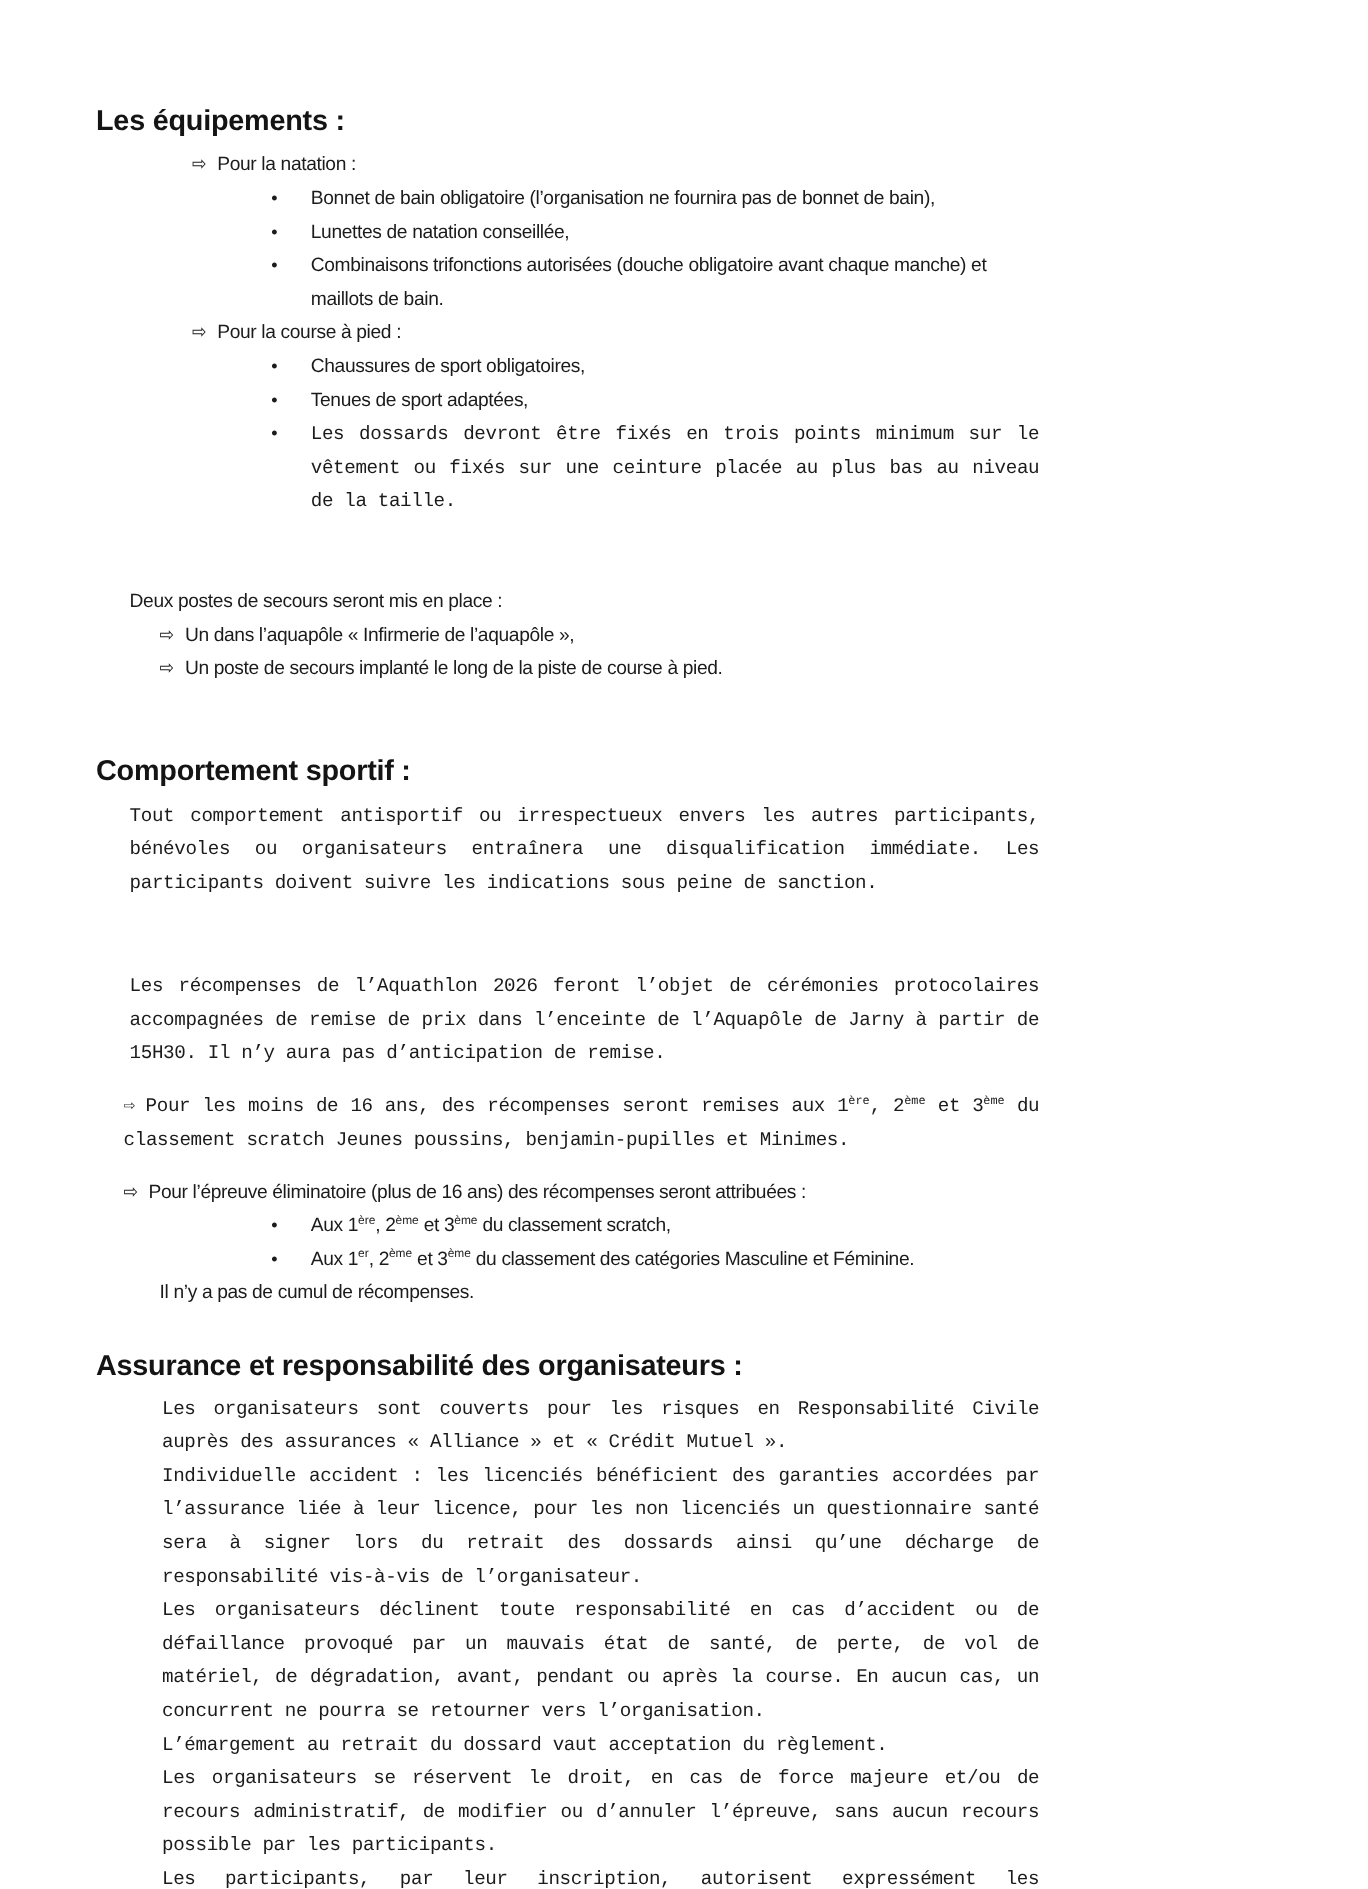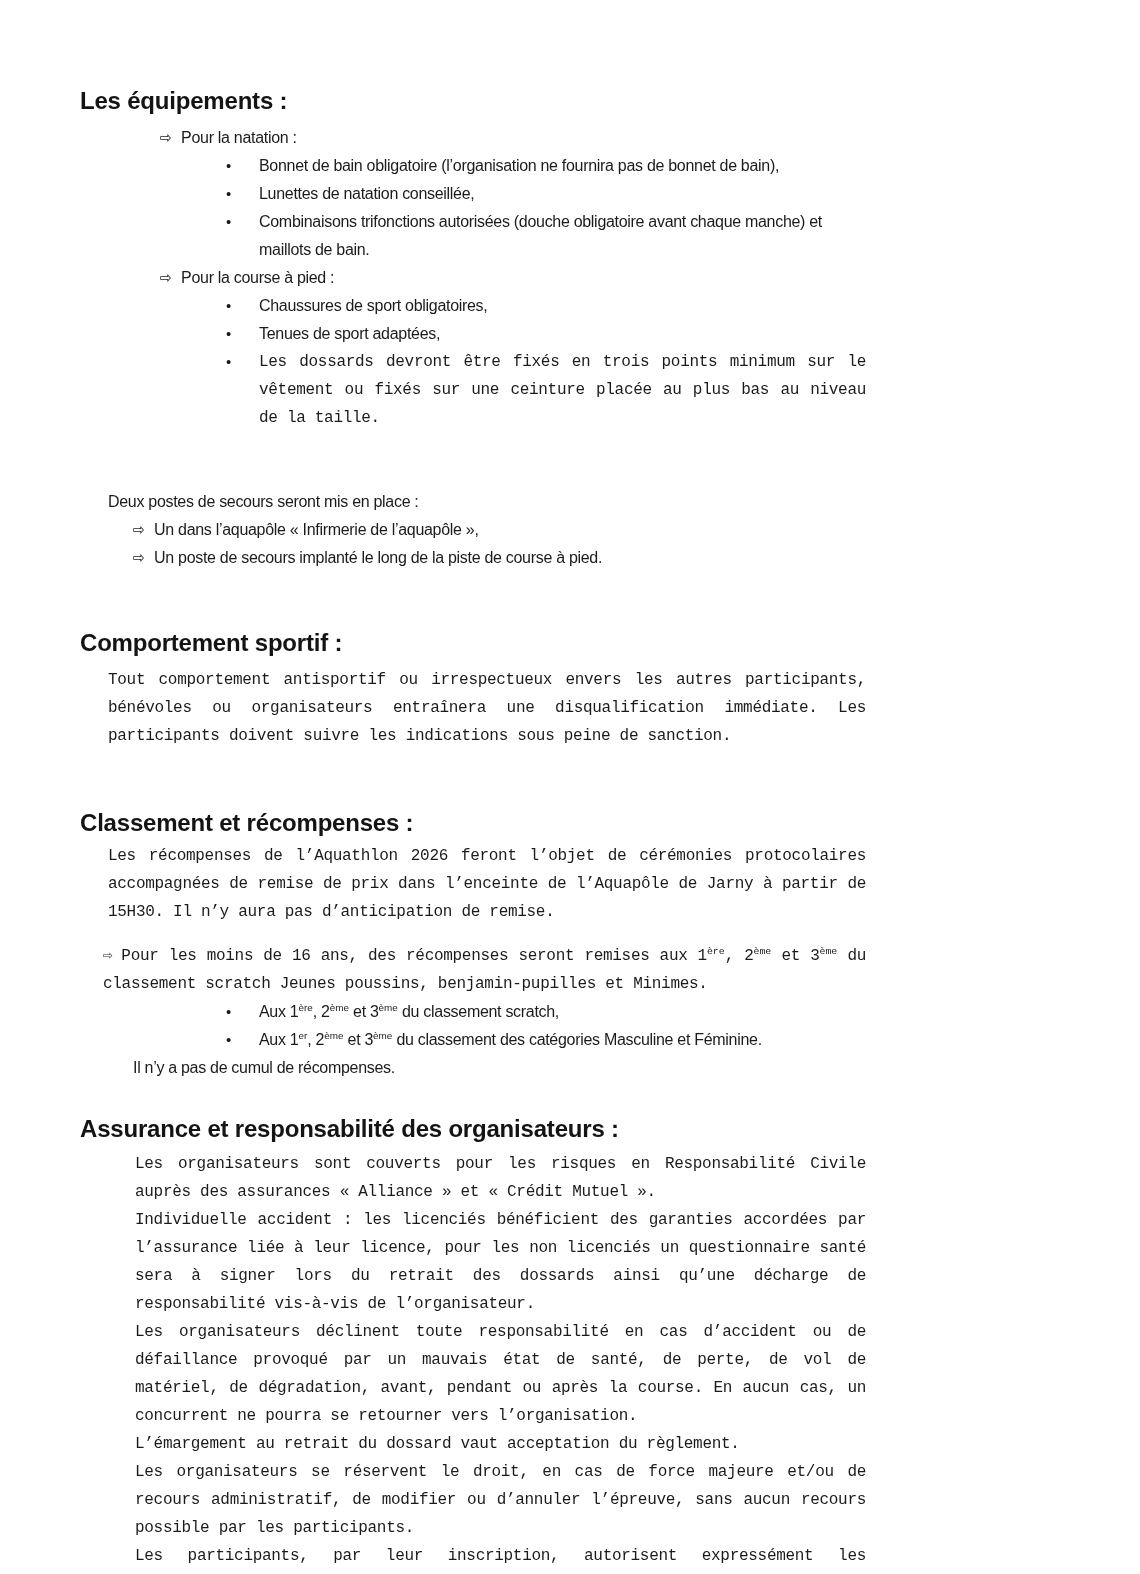--- a/index.html
+++ b/index.html
@@ -157,27 +157,29 @@
       <span class="t">Un poste de secours implanté le long de la piste de course à pied.</span>
     </div>
   </section>
 
   <section id="sec-comportement">
     <h2>Comportement sportif :</h2>
     <p class="para just ml-intro">Tout comportement antisportif ou irrespectueux envers les autres participants, bénévoles ou organisateurs entraînera une disqualification immédiate. Les participants doivent suivre les indications sous peine de sanction.</p>
   </section>
 
   <section id="sec-classement">
-    <h2>Classement et récompenses :</h2>
     <p class="para just ml-intro">Les récompenses de l’Aquathlon 2026 feront l’objet de cérémonies protocolaires accompagnées de remise de prix dans l’enceinte de l’Aquapôle de Jarny à partir de 15H30. Il n’y aura pas d’anticipation de remise.</p>
 
     <p class="para just ml-arrow-cl arrow-p">
       <span class="ar">⇨</span><span>Pour les moins de 16 ans, des récompenses seront remises aux 1<sup>ère</sup>, 2<sup>ème</sup> et 3<sup>ème</sup> du classement scratch Jeunes poussins, benjamin-pupilles et Minimes.</span>
     </p>
 
+    <p class="para ml-arrow-cl arrow-p">
+      <span class="ar">⇨</span><span>Pour l’épreuve éliminatoire (plus de 16 ans) des récompenses seront attribuées :</span>
+    </p>
 
     <div class="bullet-row">
       <span class="dot">•</span>
       <span class="t">Aux 1<sup>ère</sup>, 2<sup>ème</sup> et 3<sup>ème</sup> du classement scratch,</span>
     </div>
     <div class="bullet-row">
       <span class="dot">•</span>
       <span class="t">Aux 1<sup>er</sup>, 2<sup>ème</sup> et 3<sup>ème</sup> du classement des catégories Masculine et Féminine.</span>
     </div>
     <div class="line ml-note">Il n’y a pas de cumul de récompenses.</div>

